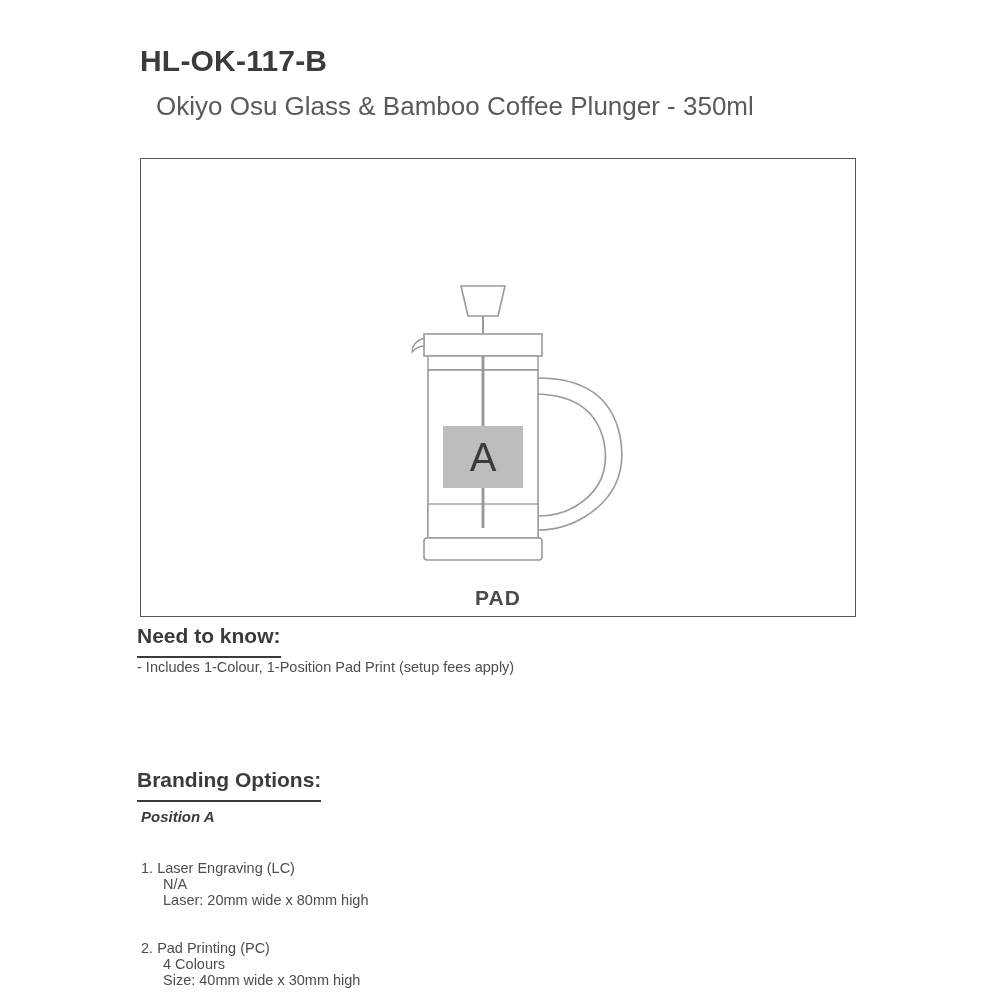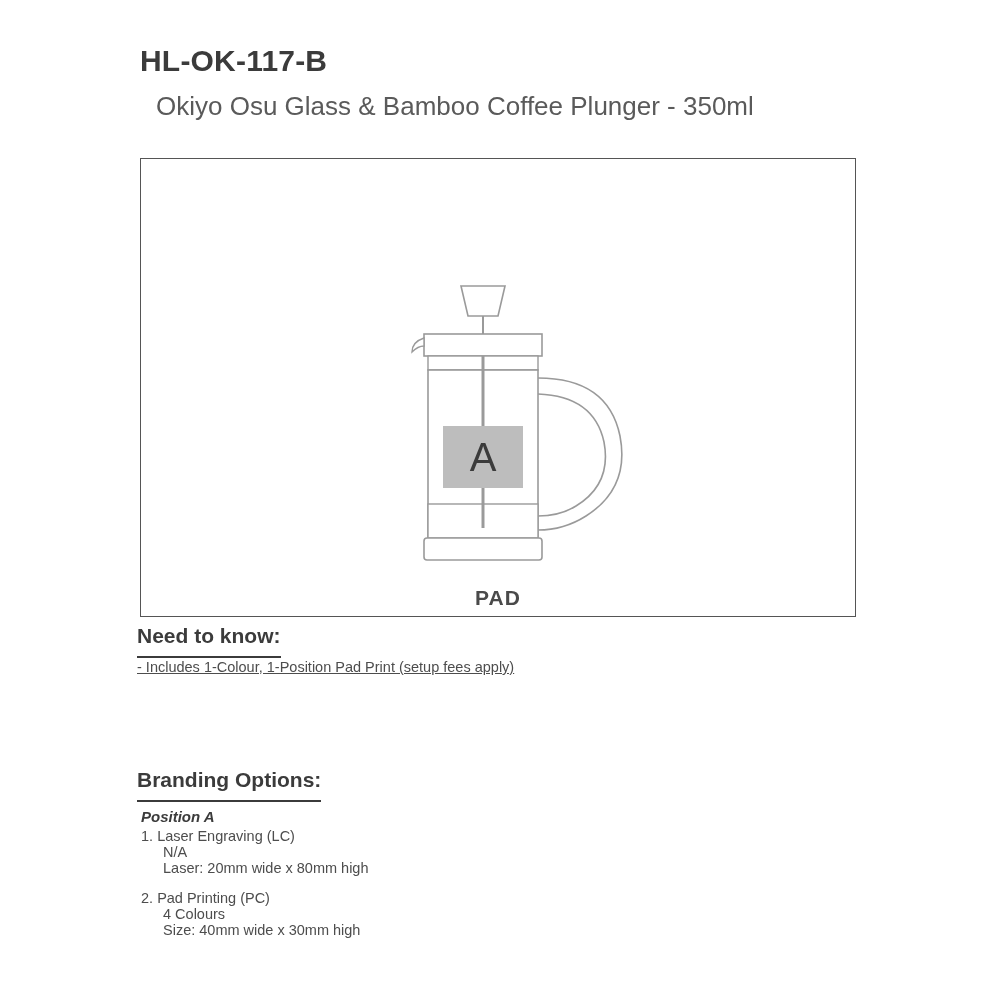--- a/index.html
+++ b/index.html
@@ -80,39 +80,39 @@
   }
   #need-to-know-heading { left: 137px; top: 624px; }
   #branding-heading { left: 137px; top: 768px; }
 
   .need-line {
     position: absolute;
     left: 137px;
     top: 659px;
     font-size: 14.5px;
     color: #4d4d4d;
-    text-decoration: underline;
   }
   .position-title {
     position: absolute;
     left: 141px;
     top: 808px;
     font-size: 15px;
     font-weight: bold;
     color: #3b3b3b;
     font-style: italic;
   }
   .branding-list {
     position: absolute;
     left: 141px;
     top: 828px;
     width: 520px;
   }
   .branding-item {
     margin-bottom: 14px;
+    margin-top: 32px;
   }
   .branding-item .row1 {
     font-size: 14.5px;
     color: #4d4d4d;
     white-space: pre;
   }
   .branding-item .row-indent {
     font-size: 14.5px;
     color: #4d4d4d;
     padding-left: 22px;

